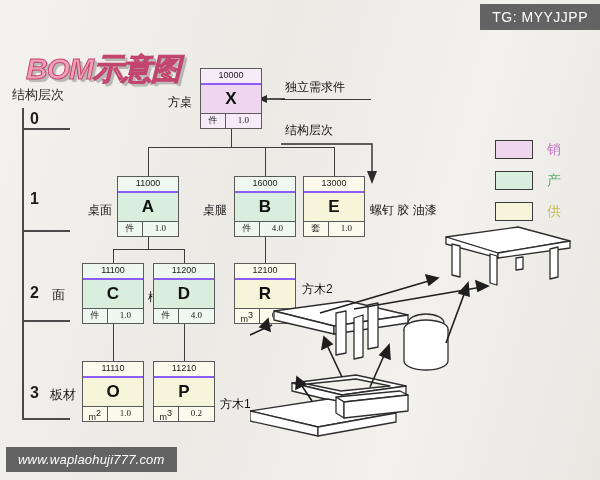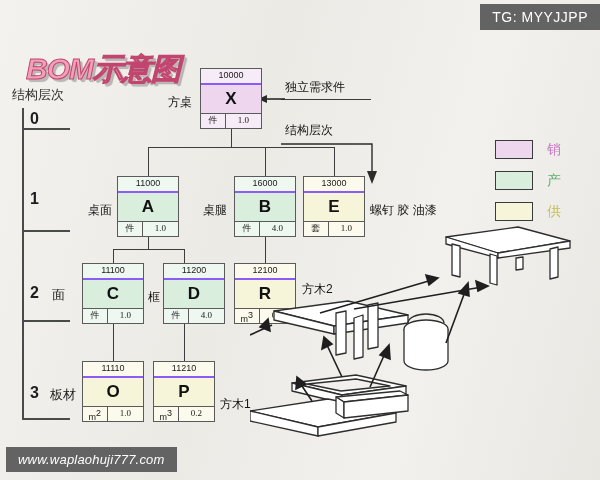--- a/index.html
+++ b/index.html
@@ -186,21 +186,21 @@
   <div class="abs node c-make" style="left:82px;top:263px">
     <div class="hd">11100</div>
     <div class="bd">C</div>
     <div class="ft">
       <span class="u">件</span>
       <span class="q">1.0</span>
     </div>
   </div>
 
   <div class="abs nlabel" style="left:148px;top:289px">框</div>
-  <div class="abs node c-make" style="left:163px;top:263px">
+  <div class="abs node c-make" style="left:153px;top:263px">
     <div class="hd">11200</div>
     <div class="bd">D</div>
     <div class="ft">
       <span class="u">件</span>
       <span class="q">4.0</span>
     </div>
   </div>
 
   <div class="abs node c-buy" style="left:234px;top:263px">
     <div class="hd">12100</div>

